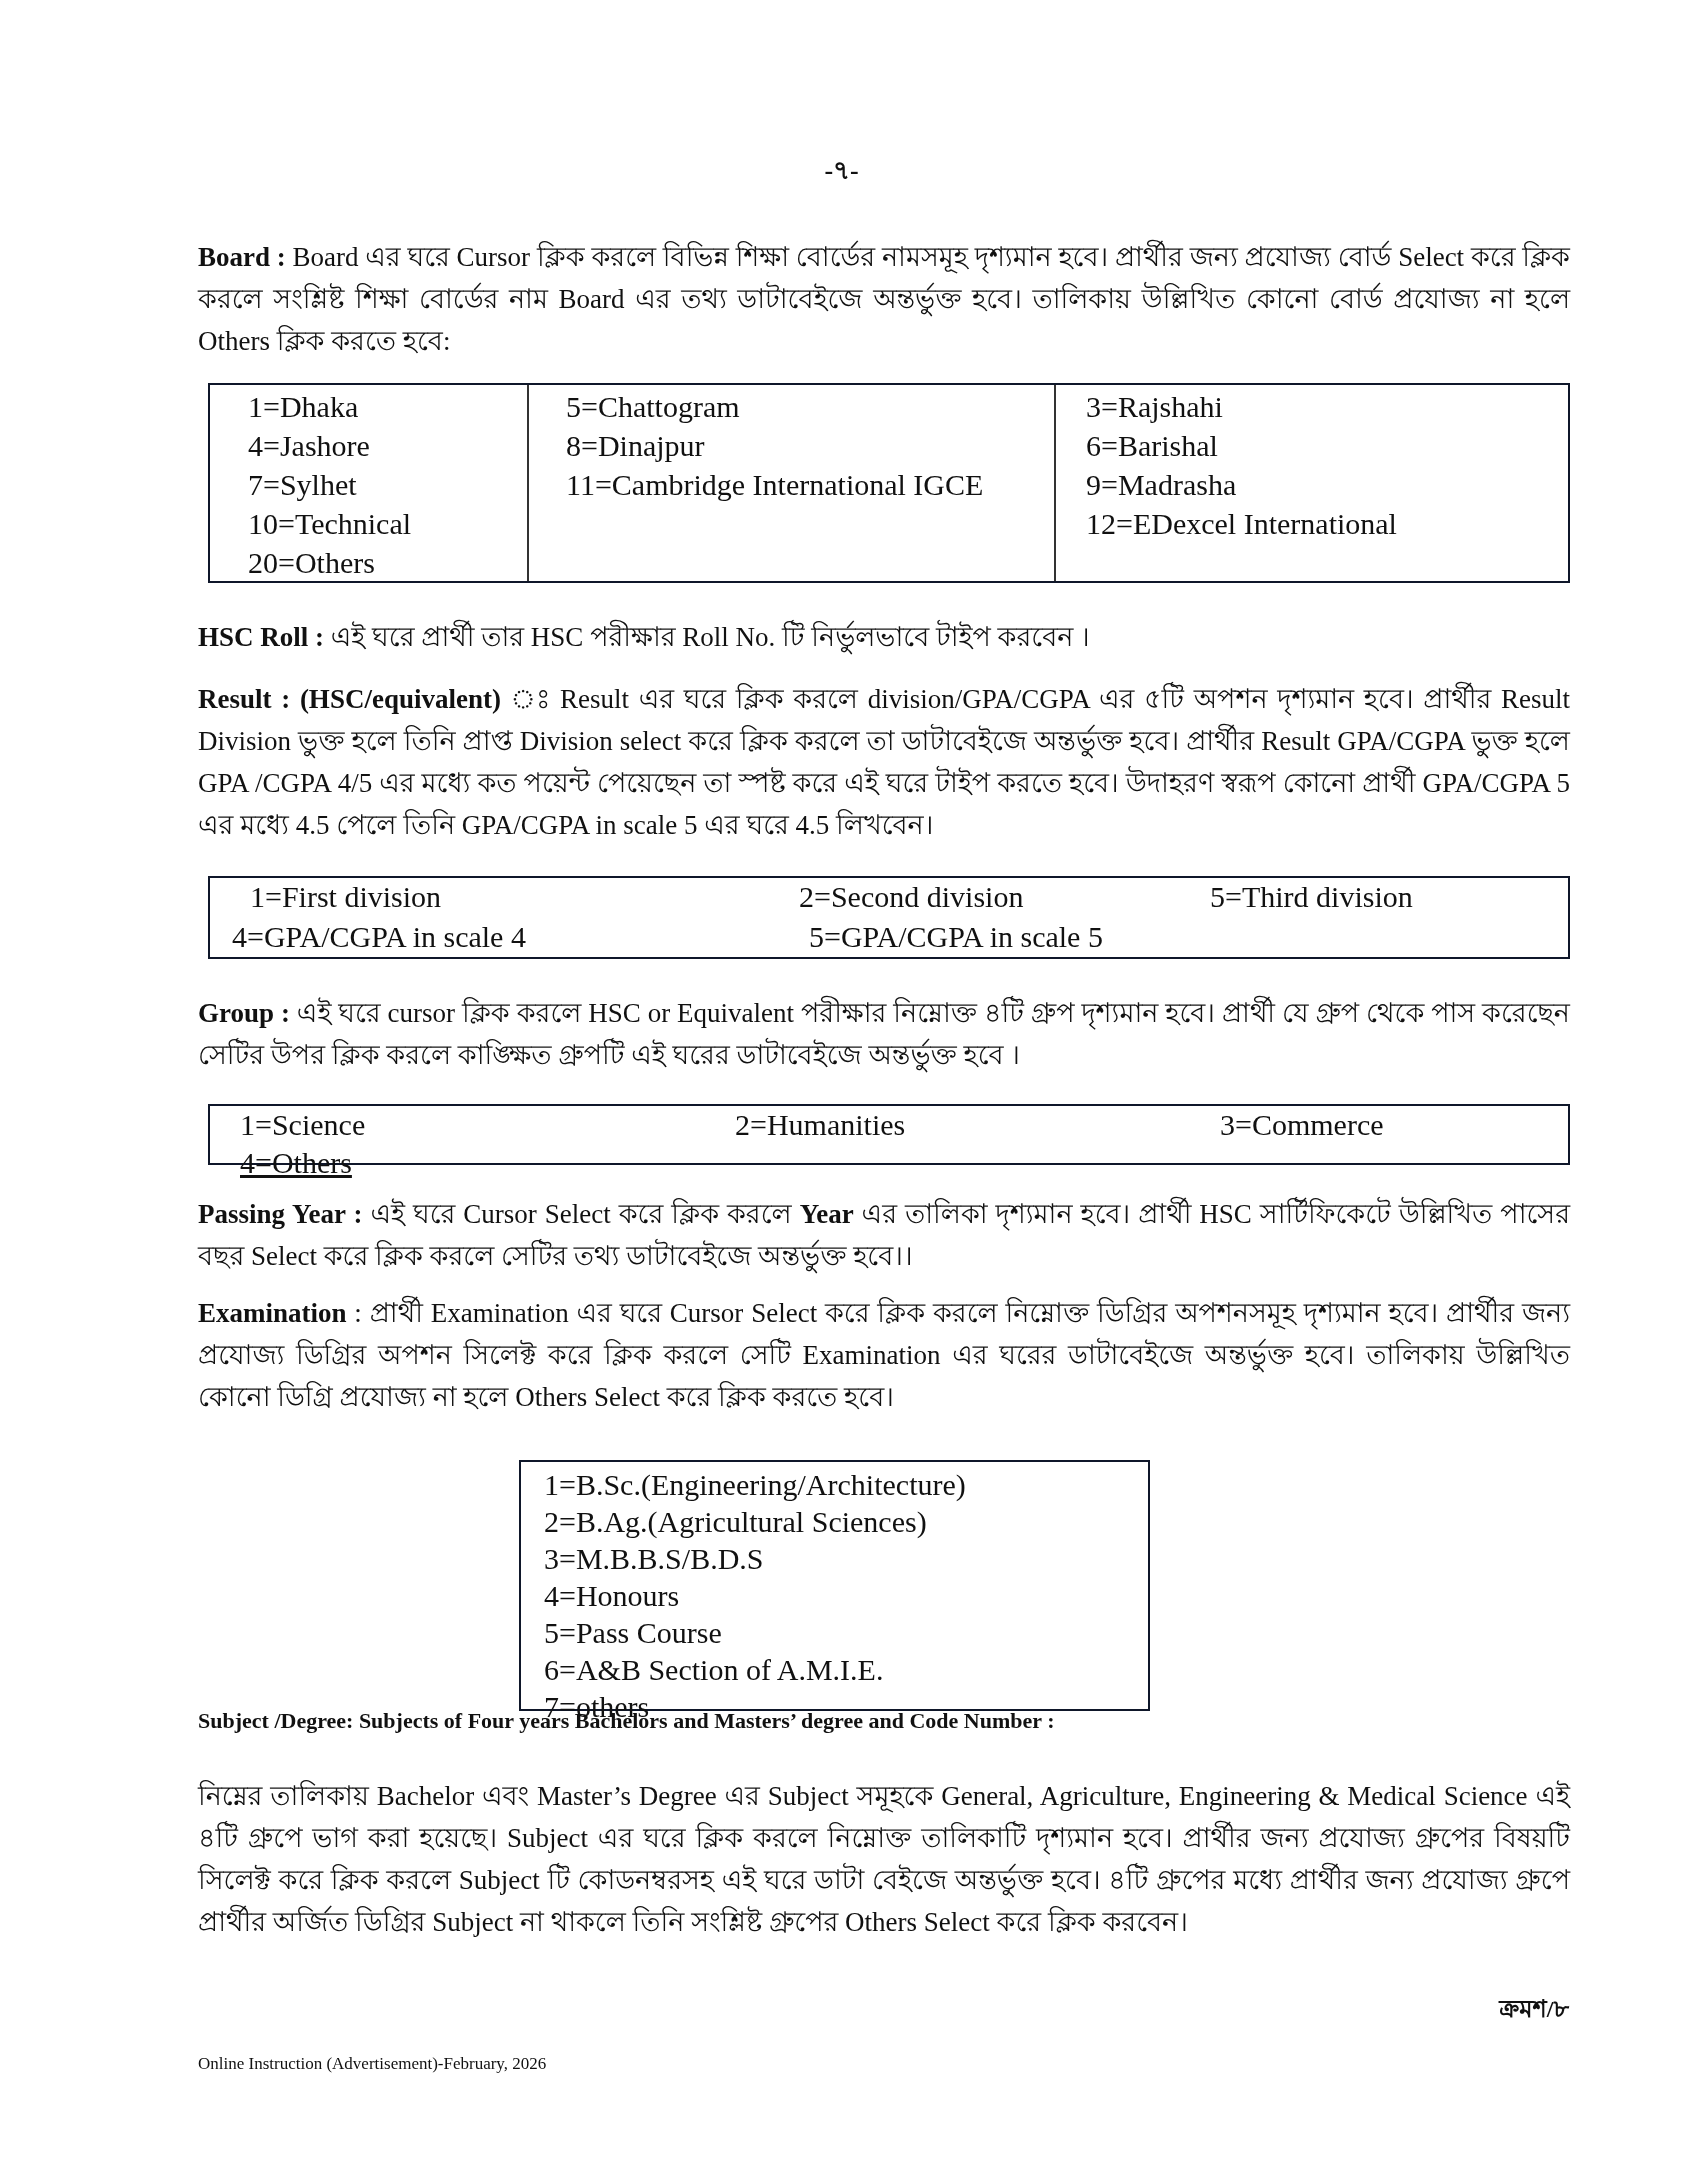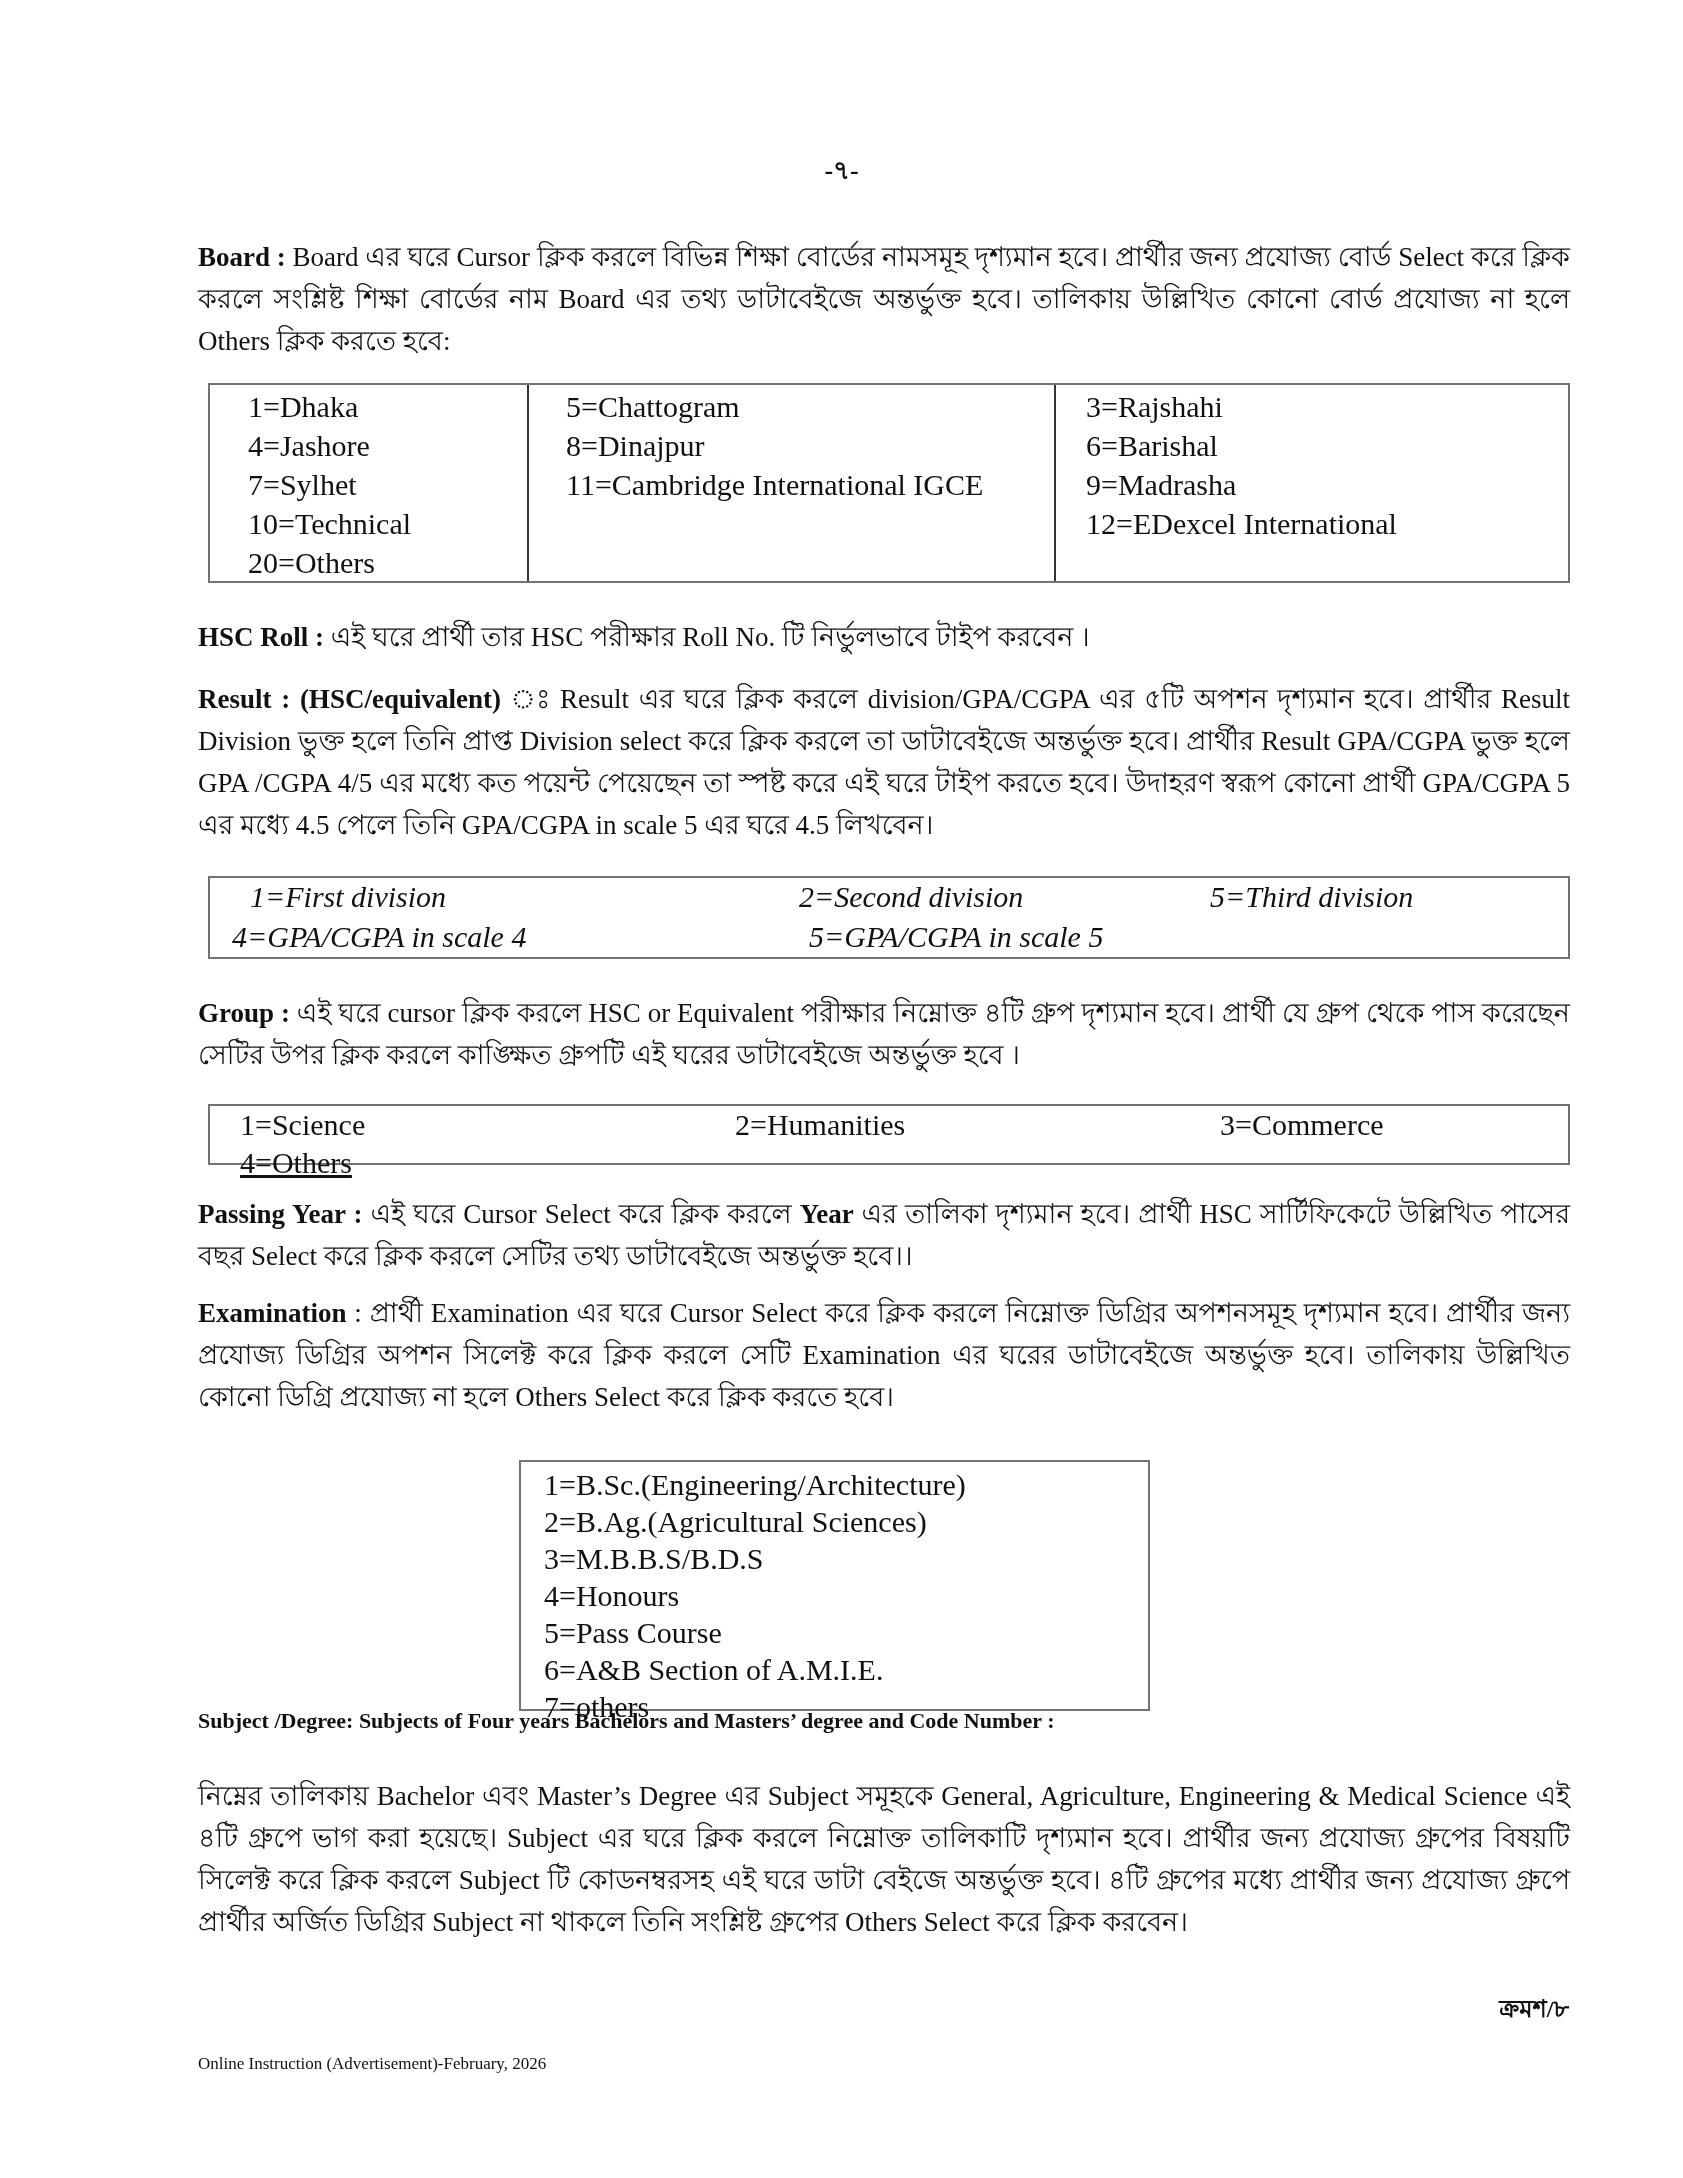--- a/index.html
+++ b/index.html
@@ -2,21 +2,21 @@
 <html><head>
 <meta charset="utf-8">
 <style>
   html, body { margin:0; padding:0; background:#fff; }
   body { width:1683px; height:2178px; position:relative; overflow:hidden; color:#111;
          font-family:"Liberation Serif","DejaVu Serif",serif; }
   .page-num { position:absolute; top:150px; left:0; width:1683px; text-align:center; font-size:26px; font-weight:bold; }
   .para { position:absolute; left:198px; width:1372px; font-size:27px; line-height:42px; text-align:justify; }
   .para b { font-weight:bold; }
   .last-line { text-align-last:left; }
-  .box { position:absolute; border:2px solid #737373; box-sizing:border-box; font-size:30px; }
+  .box { position:absolute; border:2px solid #0f172a; box-sizing:border-box; font-size:30px; }
   .box .cell { position:absolute; top:0; bottom:0; border-left:2px solid #333; }
   .item { position:absolute; white-space:nowrap; }
   .heading { position:absolute; left:198px; font-size:22px; font-weight:bold; white-space:nowrap; }
   .cont { position:absolute; right:114px; top:1990px; font-size:24px; font-weight:bold; }
   .footer { position:absolute; left:198px; top:2054px; font-size:17px; }
 </style>
 </head>
 <body>
 
 <div class="page-num">-৭-</div>
@@ -47,21 +47,21 @@
   </div>
 </div>
 
 <div class="para last-line" style="top:616px;">
   <b>HSC Roll :</b><span> এই ঘরে প্রার্থী তার HSC পরীক্ষার Roll No. টি নির্ভুলভাবে টাইপ করবেন ।</span>
 </div>
 
 <div class="para last-line" style="top:678px;">
   <b>Result : (HSC/equivalent)</b><span> ঃ Result এর ঘরে ক্লিক করলে division/GPA/CGPA এর ৫টি অপশন দৃশ্যমান হবে। প্রার্থীর Result Division ভুক্ত হলে তিনি প্রাপ্ত Division select করে ক্লিক করলে তা ডাটাবেইজে অন্তর্ভুক্ত হবে। প্রার্থীর Result GPA/CGPA ভুক্ত হলে GPA /CGPA 4/5 এর মধ্যে কত পয়েন্ট পেয়েছেন তা স্পষ্ট করে এই ঘরে টাইপ করতে হবে। উদাহরণ স্বরূপ কোনো প্রার্থী GPA/CGPA 5 এর মধ্যে 4.5 পেলে তিনি GPA/CGPA in scale 5 এর ঘরে 4.5 লিখবেন।</span>
 </div>
-<div class="box" style="left:208px; top:876px; width:1362px; height:83px;font-style:italic;">
+<div class="box" style="left:208px; top:876px; width:1362px; height:83px;">
   <div class="item" style="left:40px; top:2px;">1=First division</div>
   <div class="item" style="left:589px; top:2px;">2=Second division</div>
   <div class="item" style="left:1000px; top:2px;">5=Third division</div>
   <div class="item" style="left:22px; top:42px;">4=GPA/CGPA in scale 4</div>
   <div class="item" style="left:599px; top:42px;">5=GPA/CGPA in scale 5</div>
 </div>
 
 <div class="para last-line" style="top:992px;">
   <b>Group :</b><span> এই ঘরে cursor ক্লিক করলে HSC or Equivalent পরীক্ষার নিম্নোক্ত ৪টি গ্রুপ দৃশ্যমান হবে। প্রার্থী যে গ্রুপ থেকে পাস করেছেন সেটির উপর ক্লিক করলে কাঙ্ক্ষিত গ্রুপটি এই ঘরের ডাটাবেইজে অন্তর্ভুক্ত হবে ।</span>
 </div>

